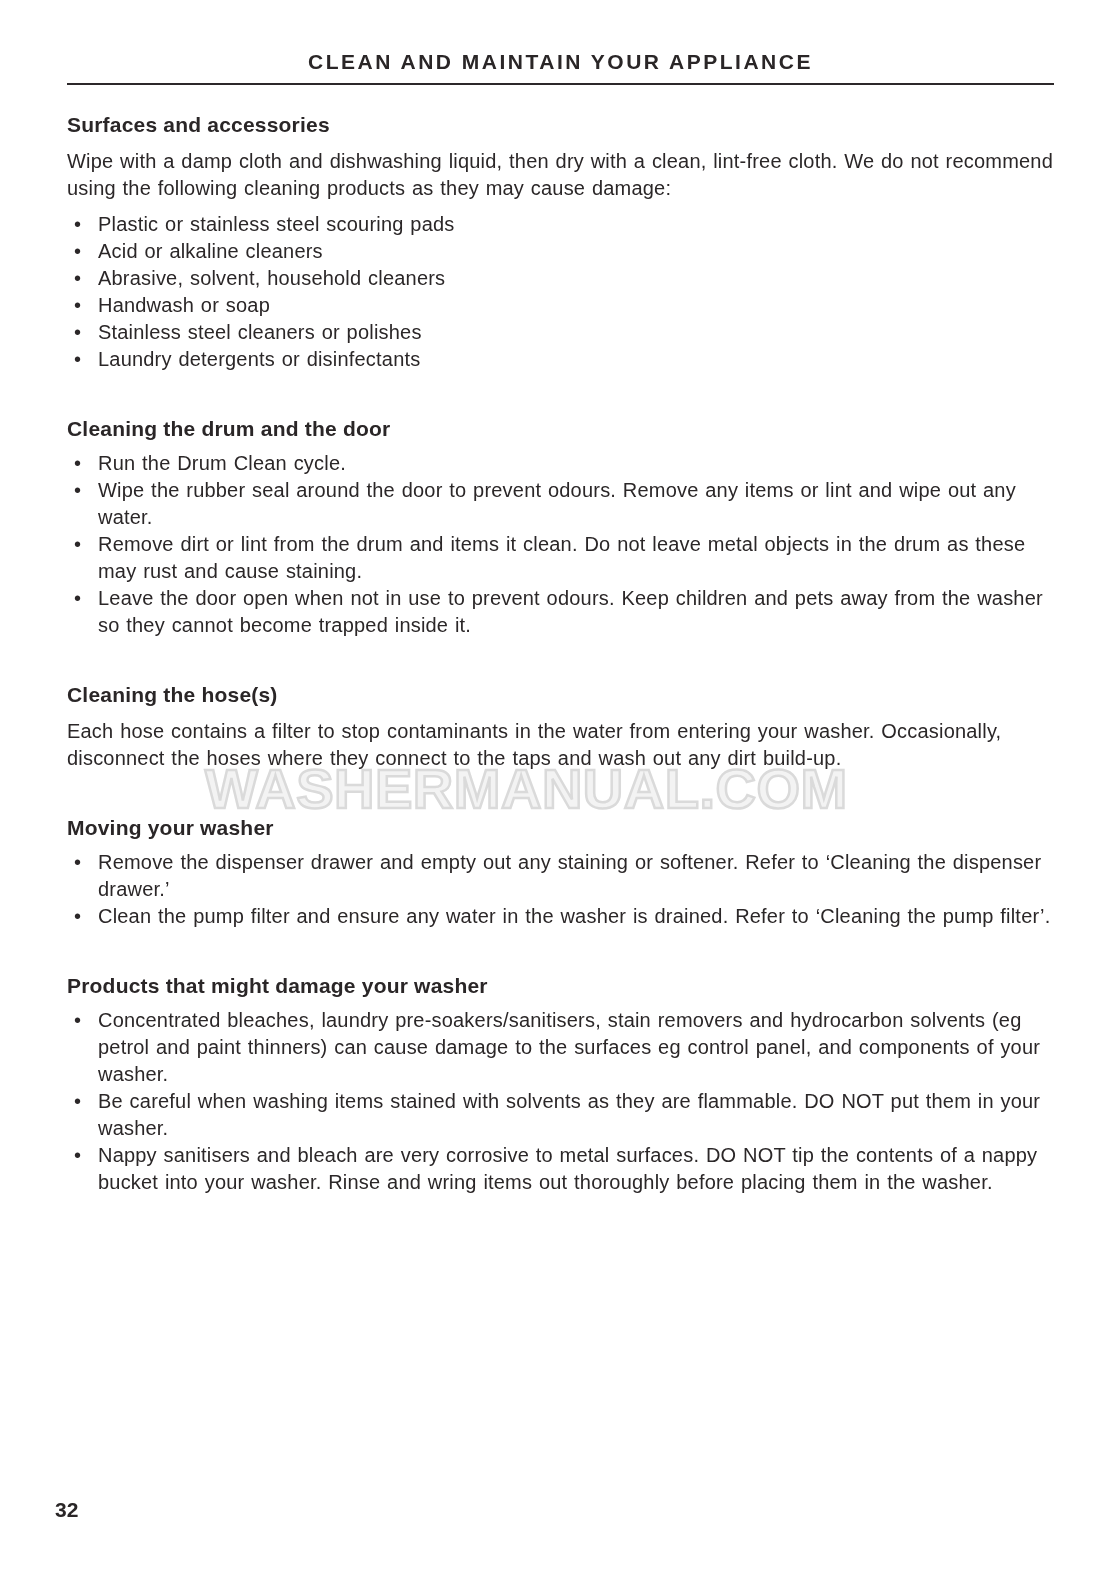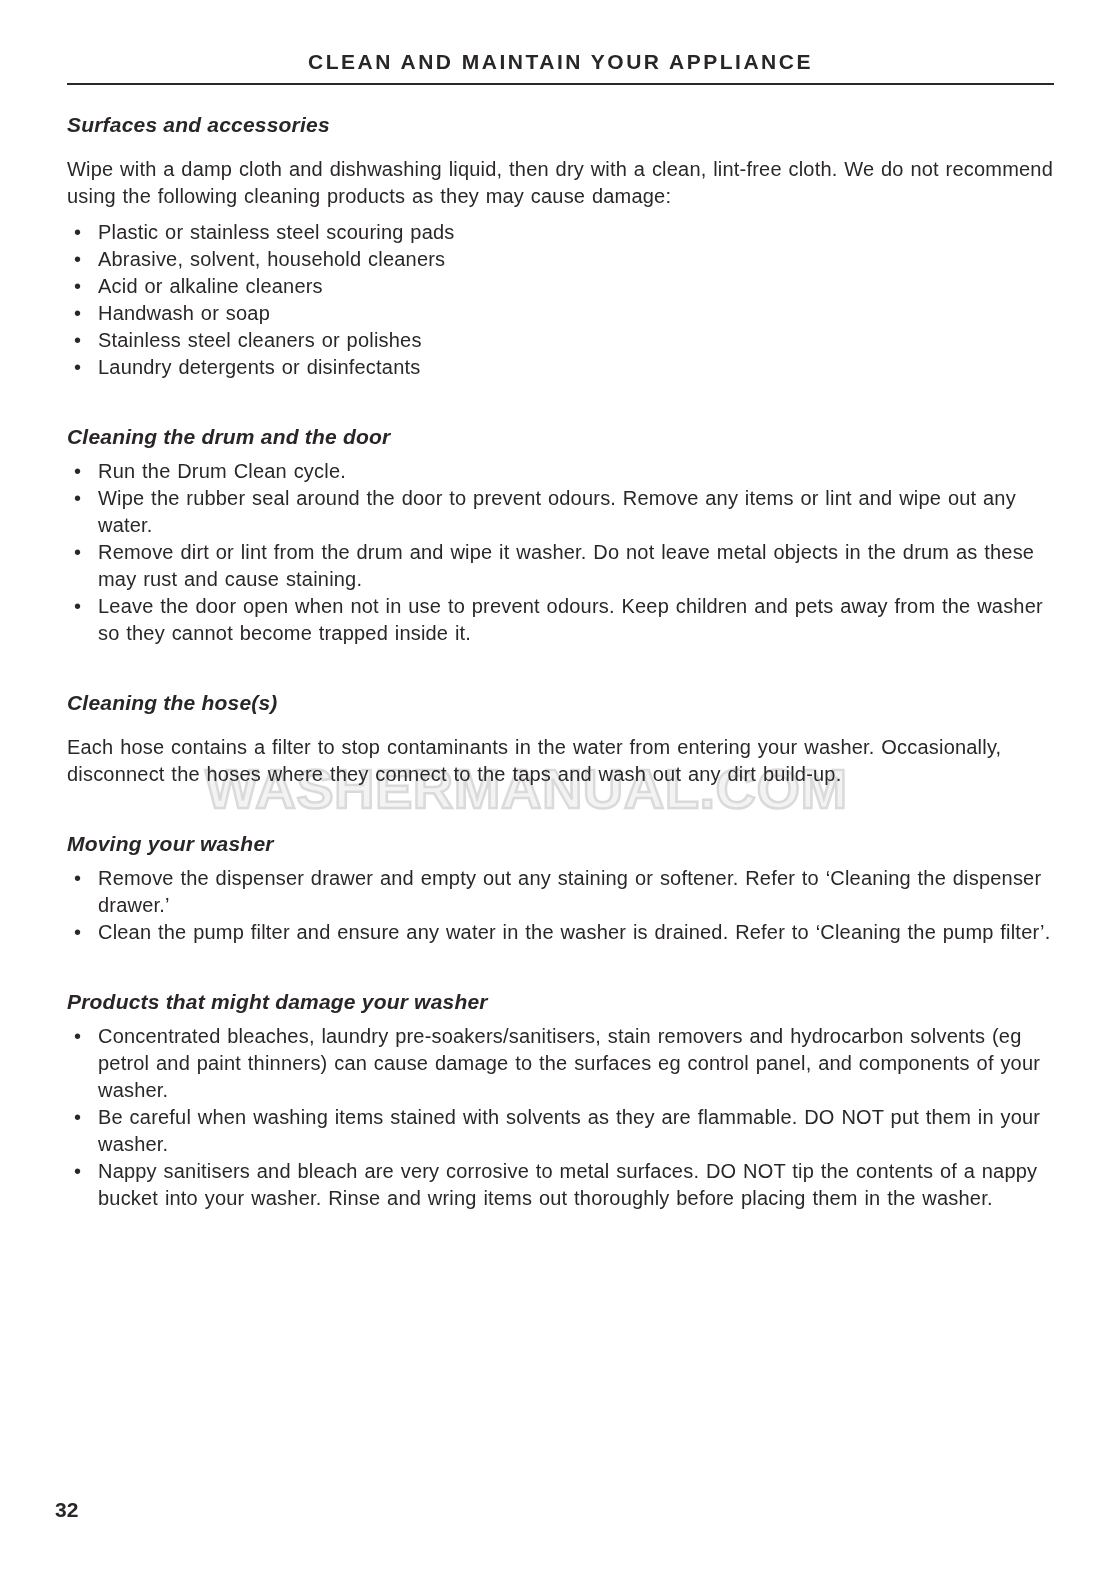--- a/index.html
+++ b/index.html
@@ -33,25 +33,24 @@
     margin-top: 9px;
     border-bottom: 2px solid #2c282a;
   }
   main.doc-body { position: relative; z-index: 1; }
   section h2 {
     margin: 44px 0 0 0;
     font-size: 21px;
     font-weight: bold;
     letter-spacing: 0.2px;
     color: #2a2627;
-    font-style: italic;
   }
   section:first-of-type h2 { margin-top: 28px; }
   section p {
-    margin: 19px 0 0 0;
+    margin: 11px 0 0 0;
     font-size: 20px;
     line-height: 27px;
     letter-spacing: 0.2px;
     word-spacing: 1px;
   }
   section ul {
     list-style: none;
     margin: 9px 0 0 0;
     padding: 0;
   }
@@ -104,34 +103,34 @@
     <div class="rule"></div>
   </header>
 
   <main class="doc-body">
 
     <section>
       <h2>Surfaces and accessories</h2>
       <p>Wipe with a damp cloth and dishwashing liquid, then dry with a clean, lint-free cloth. We do not recommend using the following cleaning products as they may cause damage:</p>
       <ul>
         <li>Plastic or stainless steel scouring pads</li>
+        <li>Acid or alkaline cleaners</li>
         <li>Abrasive, solvent, household cleaners</li>
-        <li>Acid or alkaline cleaners</li>
         <li>Handwash or soap</li>
         <li>Stainless steel cleaners or polishes</li>
         <li>Laundry detergents or disinfectants</li>
       </ul>
     </section>
 
     <section>
       <h2>Cleaning the drum and the door</h2>
       <ul>
         <li>Run the Drum Clean cycle.</li>
         <li>Wipe the rubber seal around the door to prevent odours. Remove any items or lint and wipe out any water.</li>
-        <li>Remove dirt or lint from the drum and wipe it washer. Do not leave metal objects in the drum as these may rust and cause staining.</li>
+        <li>Remove dirt or lint from the drum and items it clean. Do not leave metal objects in the drum as these may rust and cause staining.</li>
         <li>Leave the door open when not in use to prevent odours. Keep children and pets away from the washer so they cannot become trapped inside it.</li>
       </ul>
     </section>
 
     <section>
       <h2>Cleaning the hose(s)</h2>
       <p>Each hose contains a filter to stop contaminants in the water from entering your washer. Occasionally, disconnect the hoses where they connect to the taps and wash out any dirt build-up.</p>
     </section>
 
     <section>

